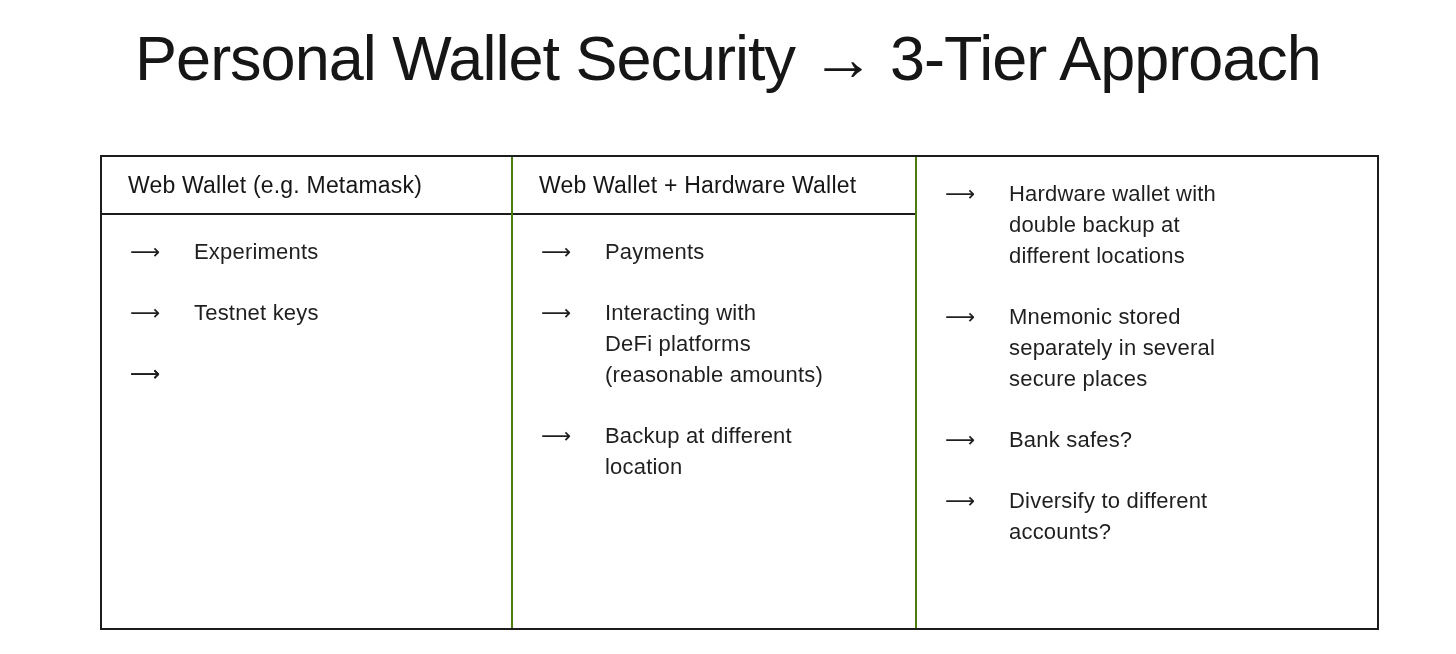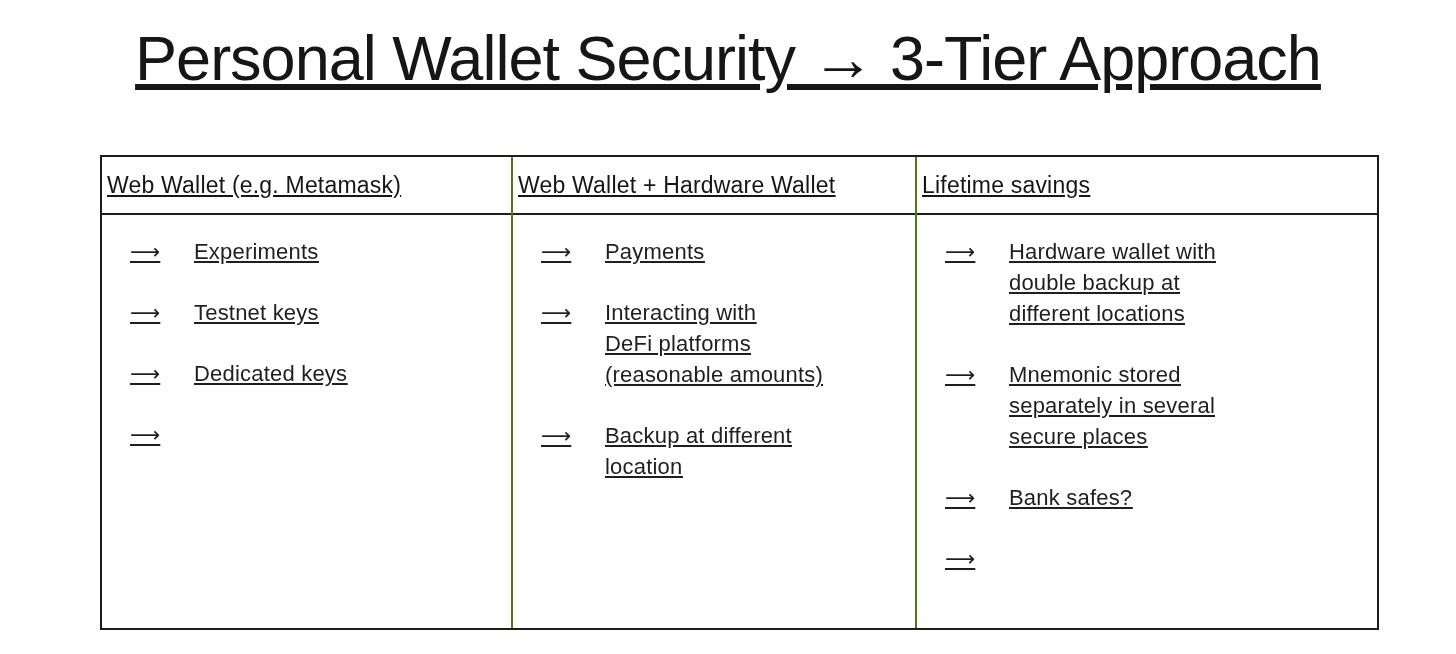--- a/index.html
+++ b/index.html
@@ -1,15 +1,15 @@
 <!DOCTYPE html>
 <html><head>
 <meta charset="utf-8">
 <style>
-  * { margin: 0; padding: 0; box-sizing: border-box; text-decoration: underline; }
+  * { margin: 0; padding: 0; box-sizing: border-box; }
 
   html, body {
     width: 1456px;
     height: 654px;
     background: #ffffff;
     overflow: hidden;
     font-family: "Liberation Sans", "DejaVu Sans", sans-serif;
     color: #1a1a1a;
   }
 
@@ -47,21 +47,21 @@
 
   .col { display: flex; flex-direction: column; }
   .col + .col { border-left: 2px solid #4d7c0f; }
 
   .col-header {
     height: 58px;
     flex: 0 0 58px;
     border-bottom: 2px solid #1c1c1c;
     display: flex;
     align-items: center;
-    padding-left: 5px;
+    padding-left: 26px;
     font-size: 23px;
     color: #161616;
     letter-spacing: 0.2px;
   }
 
   .col-body {
     flex: 1;
     padding-top: 21px;
     padding-right: 12px;
   }
@@ -90,42 +90,42 @@
 <body>
 
 <div class="page">
   <h1 class="title">Personal Wallet Security → 3-Tier Approach</h1>
   <div class="tier-table">
       <div class="col">
         <div class="col-header">Web Wallet (e.g. Metamask)</div>
         <div class="col-body">
           <div class="list-item"><span class="bullet">⟶</span><span class="item-text">Experiments</span></div>
           <div class="list-item"><span class="bullet">⟶</span><span class="item-text">Testnet keys</span></div>
-          <div class="list-item"><span class="bullet">⟶</span><span class="item-text">Dedicated keys</span></div>
+          <div class="list-item"><span class="bullet">⟶</span></div>
           <div class="list-item"><span class="bullet">⟶</span></div>
         </div>
       </div>
       <div class="col">
         <div class="col-header">Web Wallet + Hardware Wallet</div>
         <div class="col-body">
           <div class="list-item"><span class="bullet">⟶</span><span class="item-text">Payments</span></div>
           <div class="list-item"><span class="bullet">⟶</span><span class="item-text">Interacting with
 DeFi platforms
 (reasonable amounts)</span></div>
           <div class="list-item"><span class="bullet">⟶</span><span class="item-text">Backup at different
 location</span></div>
         </div>
       </div>
       <div class="col">
-        <div class="col-header">Lifetime savings</div>
         <div class="col-body">
           <div class="list-item"><span class="bullet">⟶</span><span class="item-text">Hardware wallet with
 double backup at
 different locations</span></div>
           <div class="list-item"><span class="bullet">⟶</span><span class="item-text">Mnemonic stored
 separately in several
 secure places</span></div>
           <div class="list-item"><span class="bullet">⟶</span><span class="item-text">Bank safes?</span></div>
-          <div class="list-item"><span class="bullet">⟶</span></div>
+          <div class="list-item"><span class="bullet">⟶</span><span class="item-text">Diversify to different
+accounts?</span></div>
         </div>
       </div>
     </div>
 </div>
 
 </body></html>

